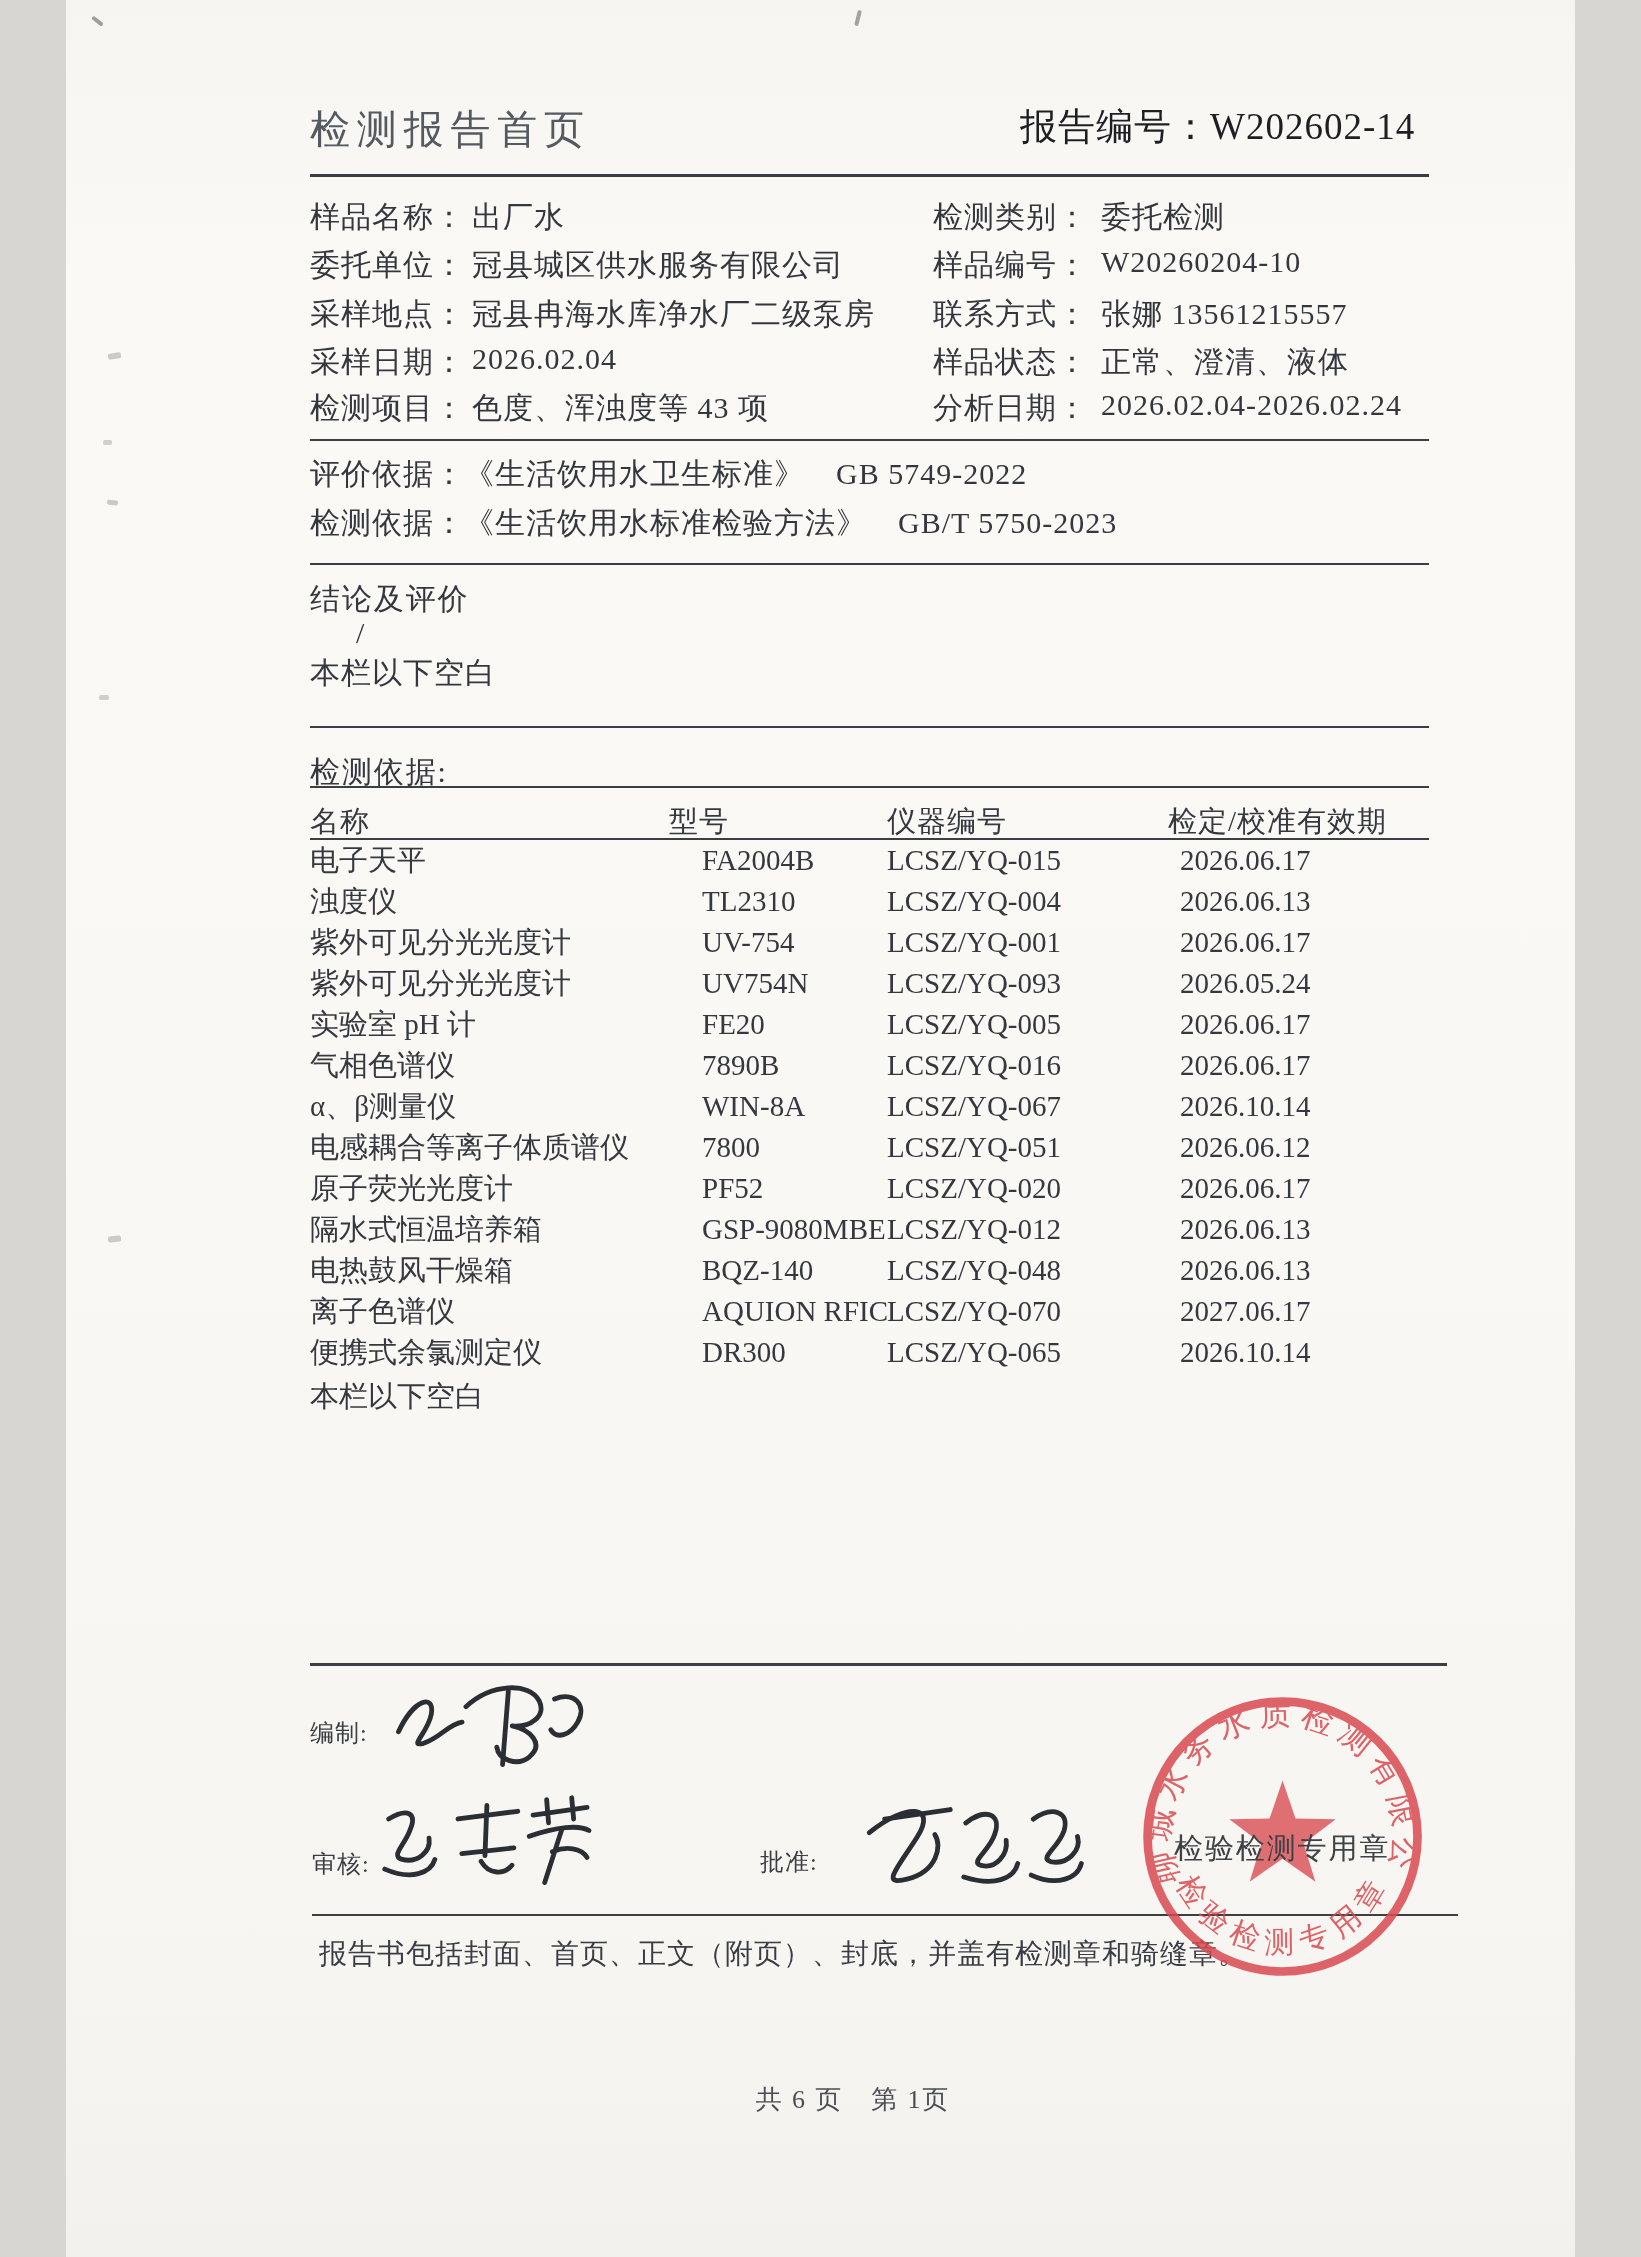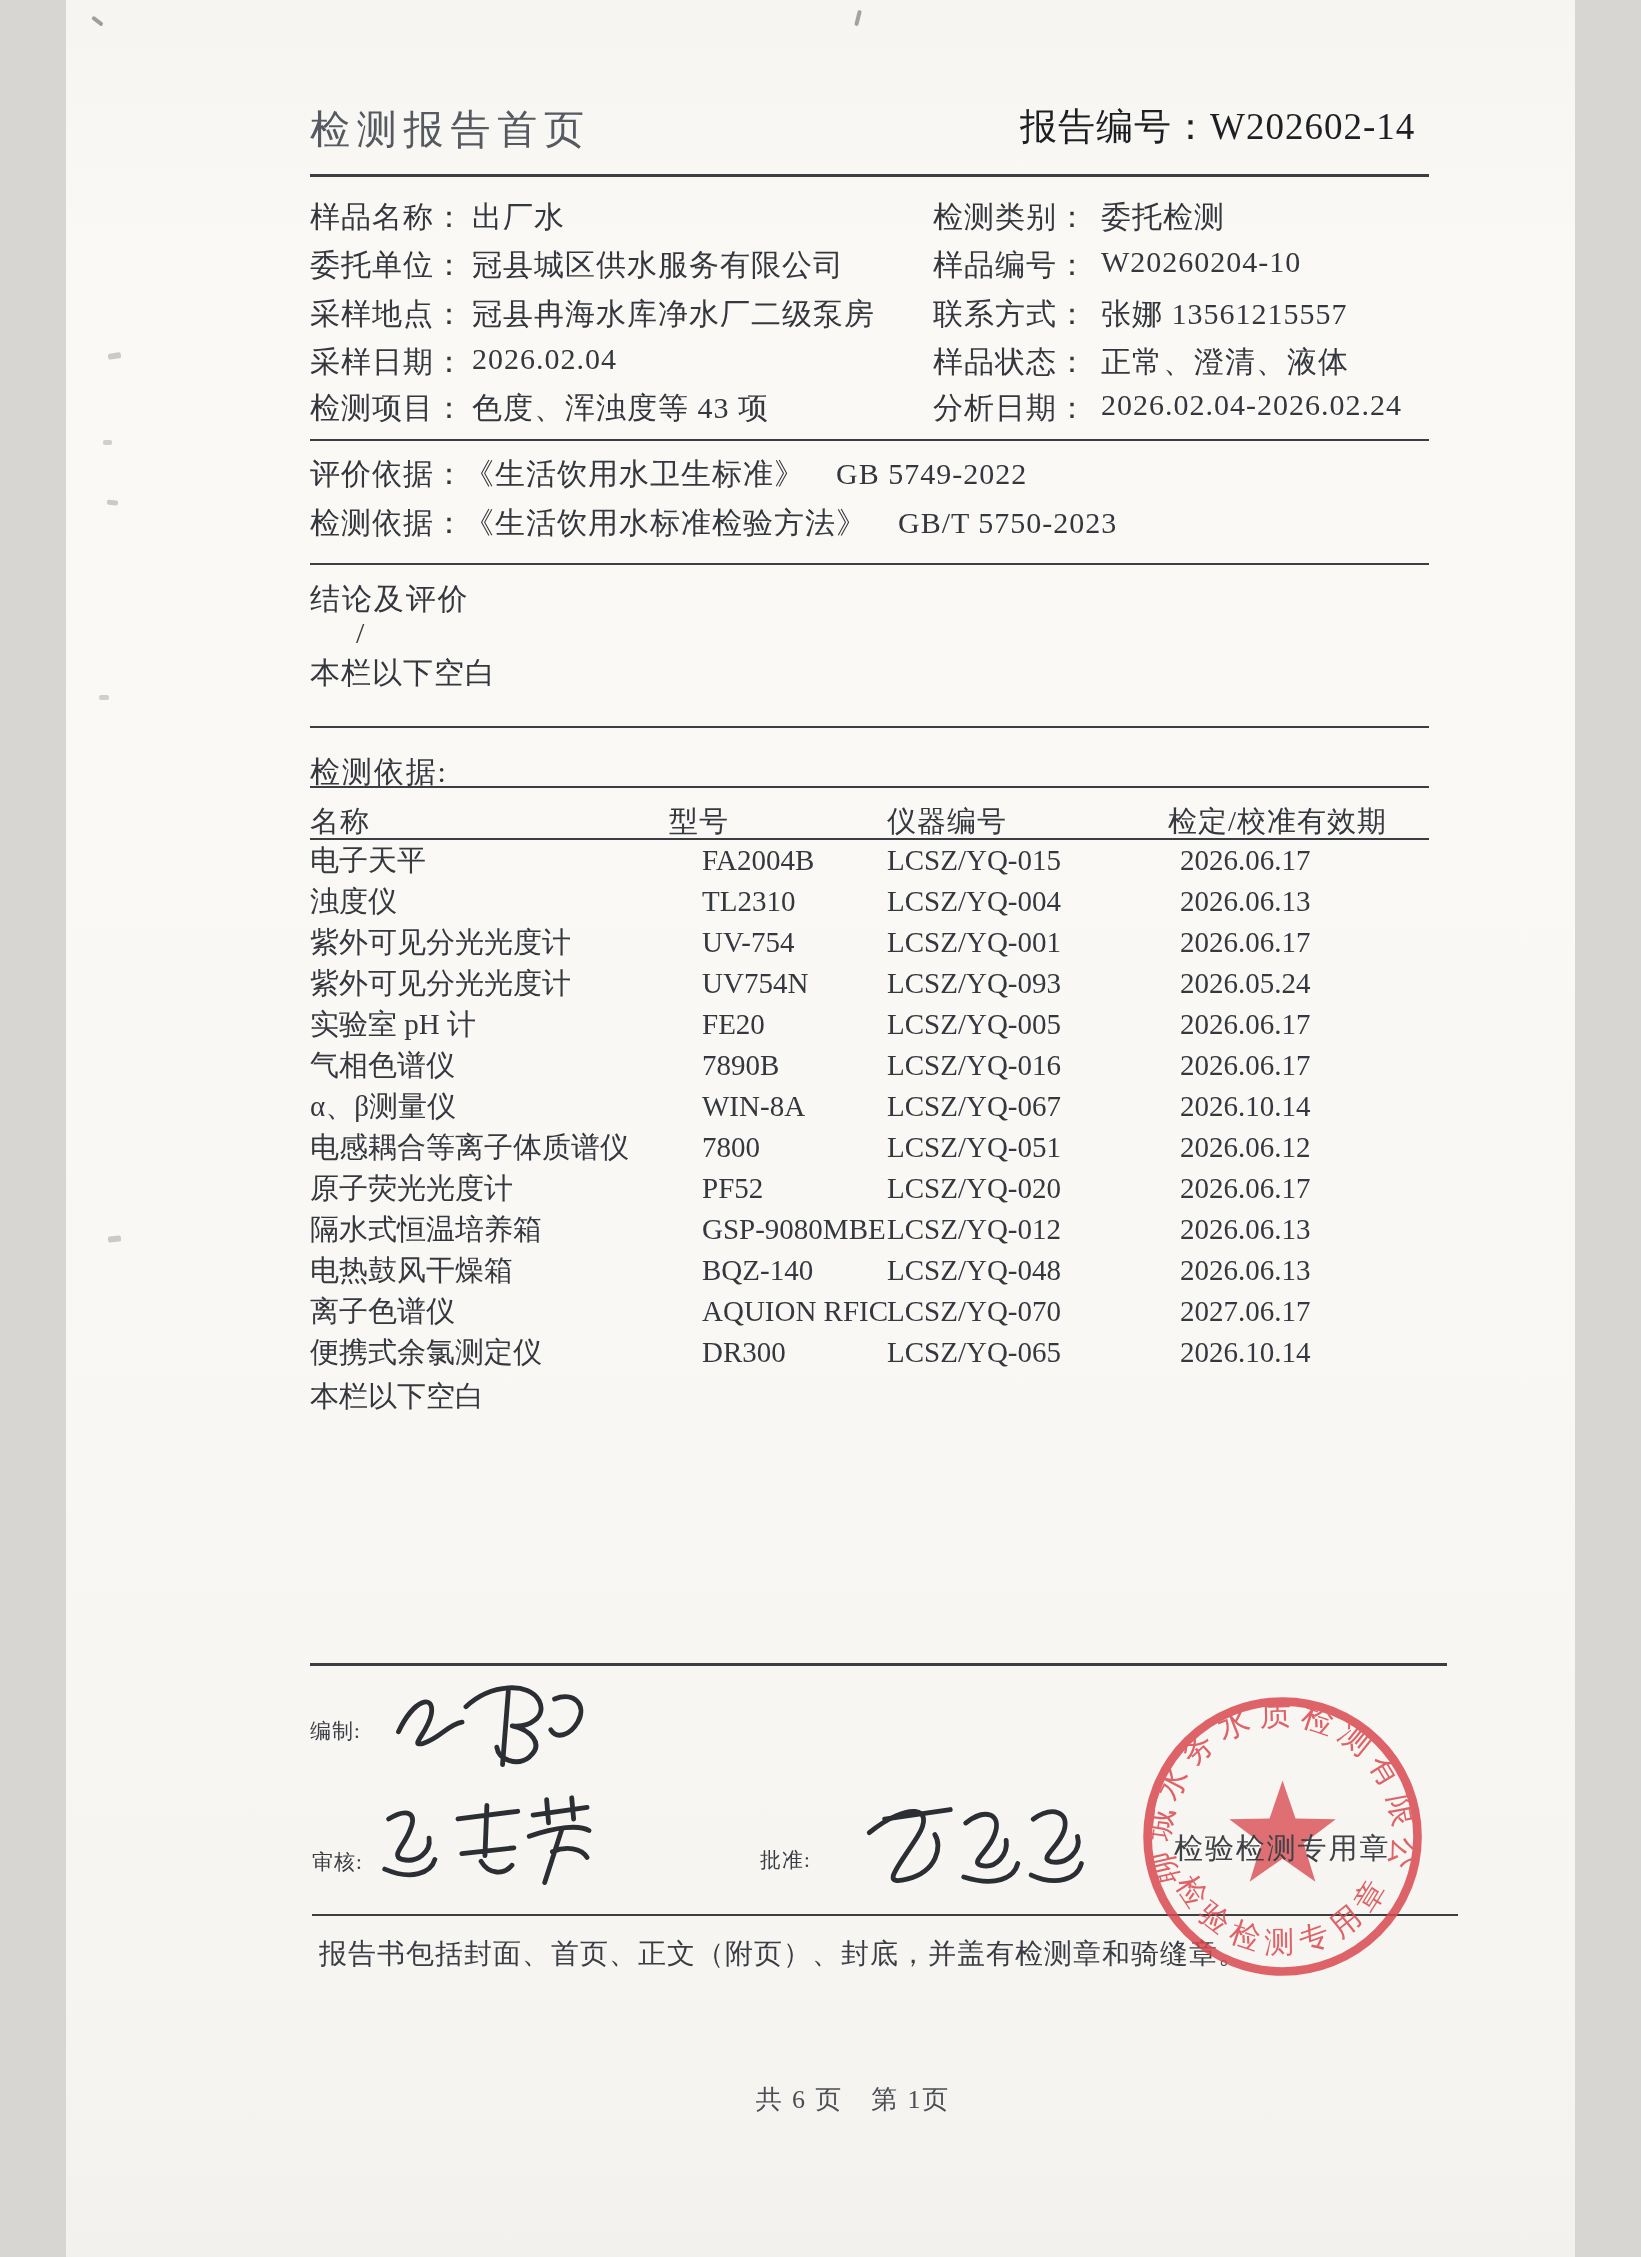--- a/index.html
+++ b/index.html
@@ -35,21 +35,21 @@
   .e-model{left:359px;margin-left:33px;}
   .e-serial{left:577px;}
   .e-valid{left:870px;}
   .ehead{position:absolute;left:244px;top:802px;width:1125px;height:37px;}
   .ehead>div{position:absolute;top:0;font-size:29px;letter-spacing:1px;}
   .h-name{left:0;}
   .h-model{left:359px;}
   .h-serial{left:577px;}
   .h-valid{left:858px;}
   
-  .siglabel{font-size:21px;color:#3a3d42;letter-spacing:1px;text-align:center;}
+  .siglabel{font-size:24px;color:#3a3d42;letter-spacing:1px;text-align:center;}
   .sig path{fill:none;stroke:#2b2e33;stroke-width:5;stroke-linecap:round;stroke-linejoin:round;}
   
   .stamp{position:absolute;left:1070px;top:1690px;width:295px;height:295px;opacity:.84;}
   .stamp .ring{fill:none;stroke:#d9484e;stroke-width:9;}
   .stamp .star{fill:#d9484e;opacity:.92;}
   .stamp text{fill:#d9484e;}
   .stamp-caption{font-size:29px;color:#3e4146;letter-spacing:1.9px;z-index:5;}
   .frag{position:absolute;color:#cf4a50;opacity:.78;font-family:"Liberation Serif",serif;}
   .artifact{position:absolute;background:#8f9296;border-radius:1.9px;}
   .z2{z-index:2;}

